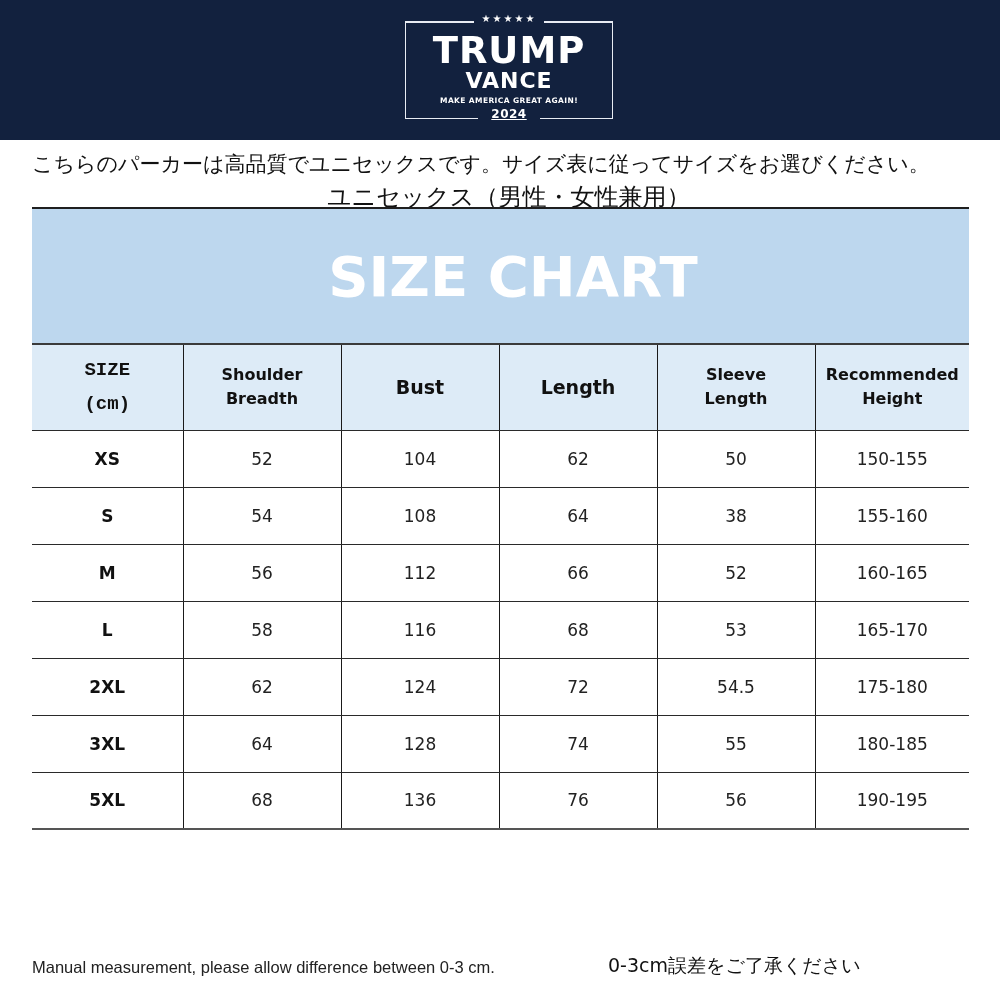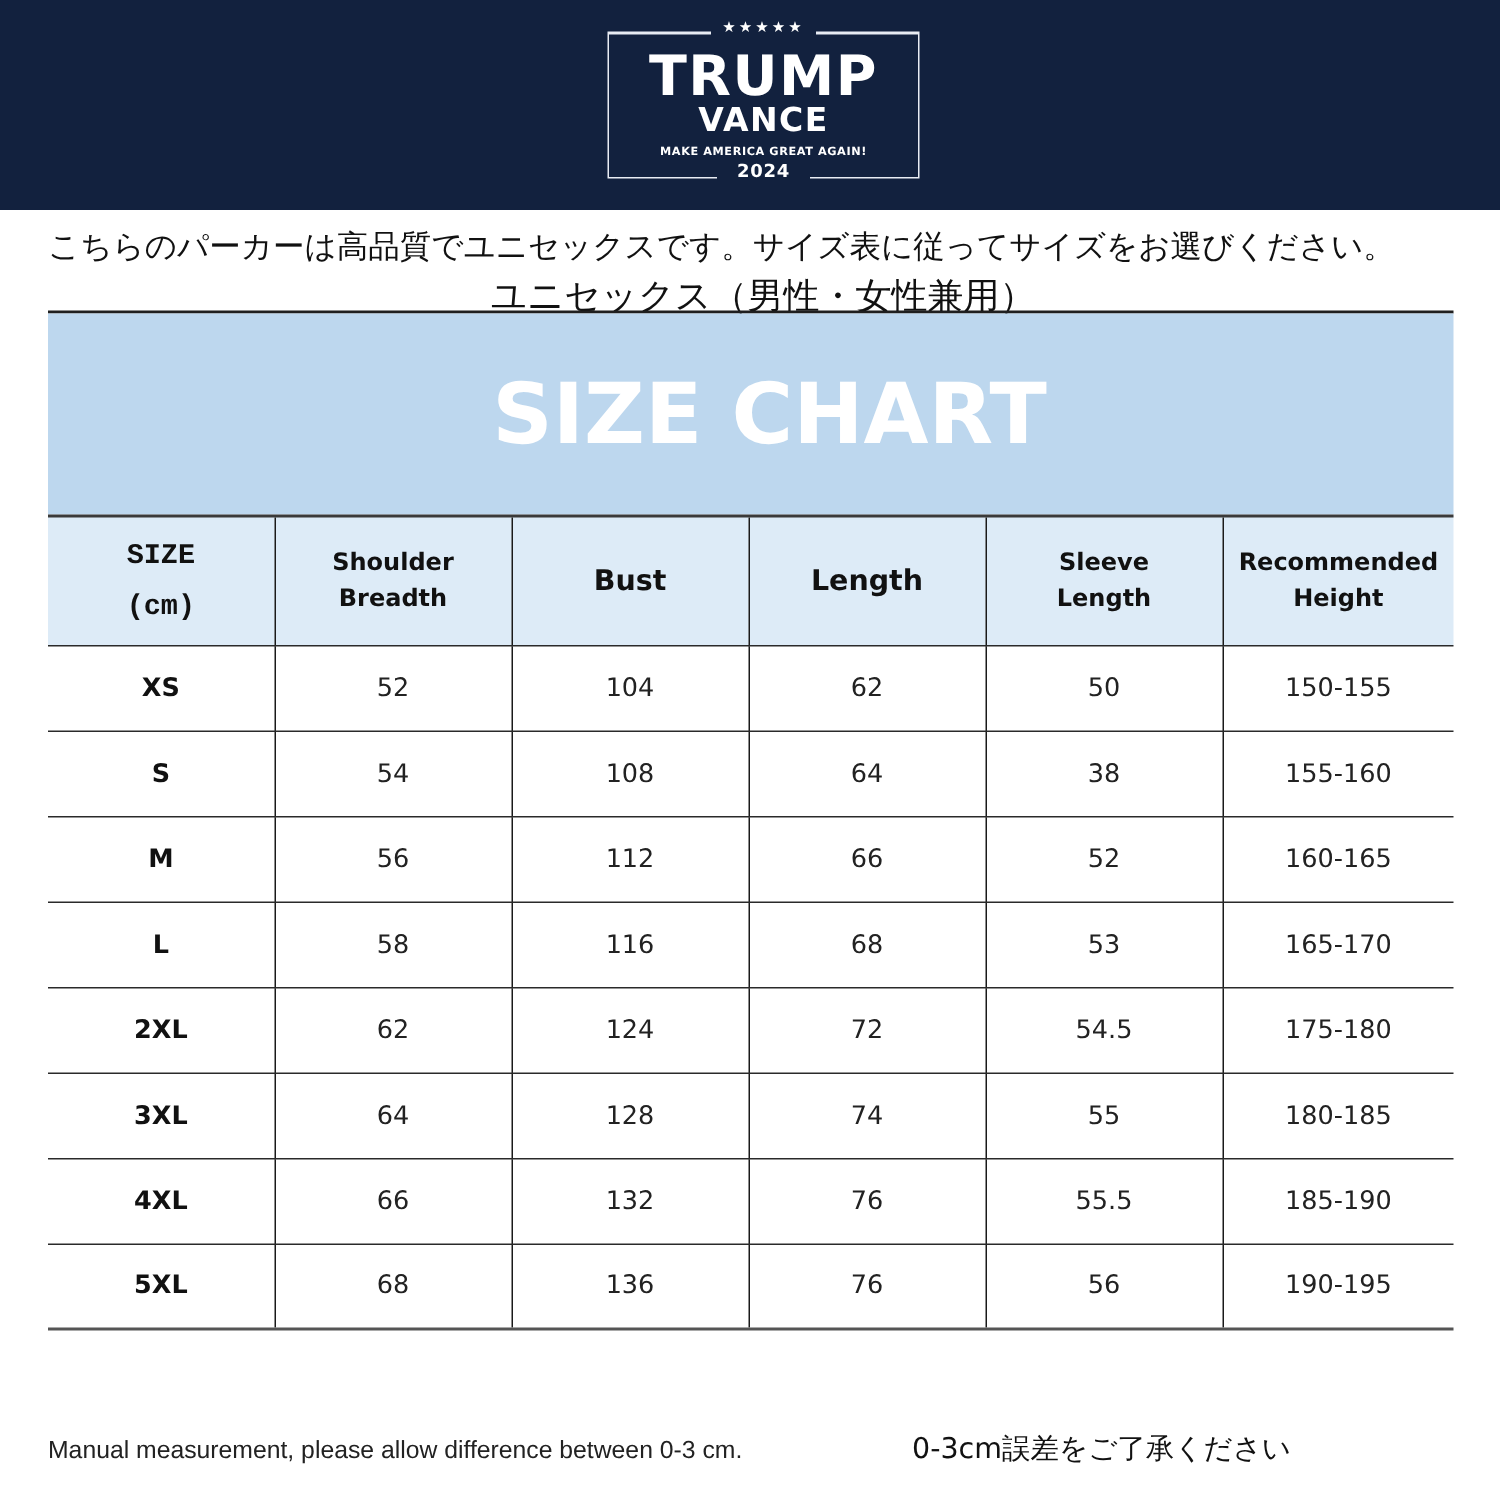--- a/index.html
+++ b/index.html
@@ -11,21 +11,21 @@
   .logo .tline { position: absolute; top: 0; height: 1.5px; background: #e8ecf3; }
   .logo .tline.l { left: 0; width: 68px; }
   .logo .tline.r { right: 0; width: 68px; }
   .logo .bline { position: absolute; bottom: 0; height: 1.5px; background: #e8ecf3; }
   .logo .bline.l { left: 0; width: 72px; }
   .logo .bline.r { right: 0; width: 72px; }
   .logo .stars { position: absolute; top: -8px; left: 0; width: 100%; text-align: center; color: #ffffff; font-size: 10px; letter-spacing: 2px; }
   .logo .trump { position: absolute; top: 10px; left: 0; width: 100%; text-align: center; color: #ffffff; font-family: "DejaVu Sans", sans-serif; font-weight: bold; font-size: 37px; letter-spacing: 1px; line-height: 40px; }
   .logo .vance { position: absolute; top: 48px; left: 0; width: 100%; text-align: center; color: #ffffff; font-weight: bold; font-size: 22px; letter-spacing: 1px; line-height: 24px; }
   .logo .maga { position: absolute; top: 75px; left: 0; width: 100%; text-align: center; color: #ffffff; font-weight: bold; font-size: 7.5px; letter-spacing: 0.4px; }
-  .logo .year { position: absolute; top: 86px; left: 0; width: 100%; text-align: center; color: #ffffff; font-weight: bold; font-size: 12px; letter-spacing: 0.5px; }
+  .logo .year { position: absolute; top: 86px; left: 0; width: 100%; text-align: center; color: #ffffff; font-weight: bold; font-size: 12px; letter-spacing: 0.5px; text-decoration: underline; }
 
   .jp-line1 { position: absolute; top: 150px; left: 32px; width: 920px; font-size: 21px; color: #111; white-space: nowrap; }
   .jp-line2 { position: absolute; top: 181px; left: 327px; font-size: 24px; color: #111; white-space: nowrap; }
 
   .chart-wrap { position: absolute; left: 32px; top: 207px; width: 937px; }
   .chart-top-rule { height: 2px; background: #1f1f1f; }
   .chart-title-band { height: 134px; background: #bdd7ee; display: flex; align-items: center; justify-content: center; padding-left: 25px; }
   .chart-title { color: #ffffff; font-family: "DejaVu Sans", sans-serif; font-weight: bold; font-size: 56px; letter-spacing: 0px; margin-top: 0px; }
 
   table.size { border-collapse: collapse; width: 937px; table-layout: fixed; }
@@ -144,28 +144,20 @@
       </tr>
       <tr>
         <td class="sz">3XL</td>
         <td>64</td>
         <td>128</td>
         <td>74</td>
         <td>55</td>
         <td>180-185</td>
       </tr>
       <tr>
-        <td class="sz">4XL</td>
-        <td>66</td>
-        <td>132</td>
-        <td>76</td>
-        <td>55.5</td>
-        <td>185-190</td>
-      </tr>
-      <tr>
         <td class="sz">5XL</td>
         <td>68</td>
         <td>136</td>
         <td>76</td>
         <td>56</td>
         <td>190-195</td>
       </tr>
     </tbody>
   </table>
 </div>

